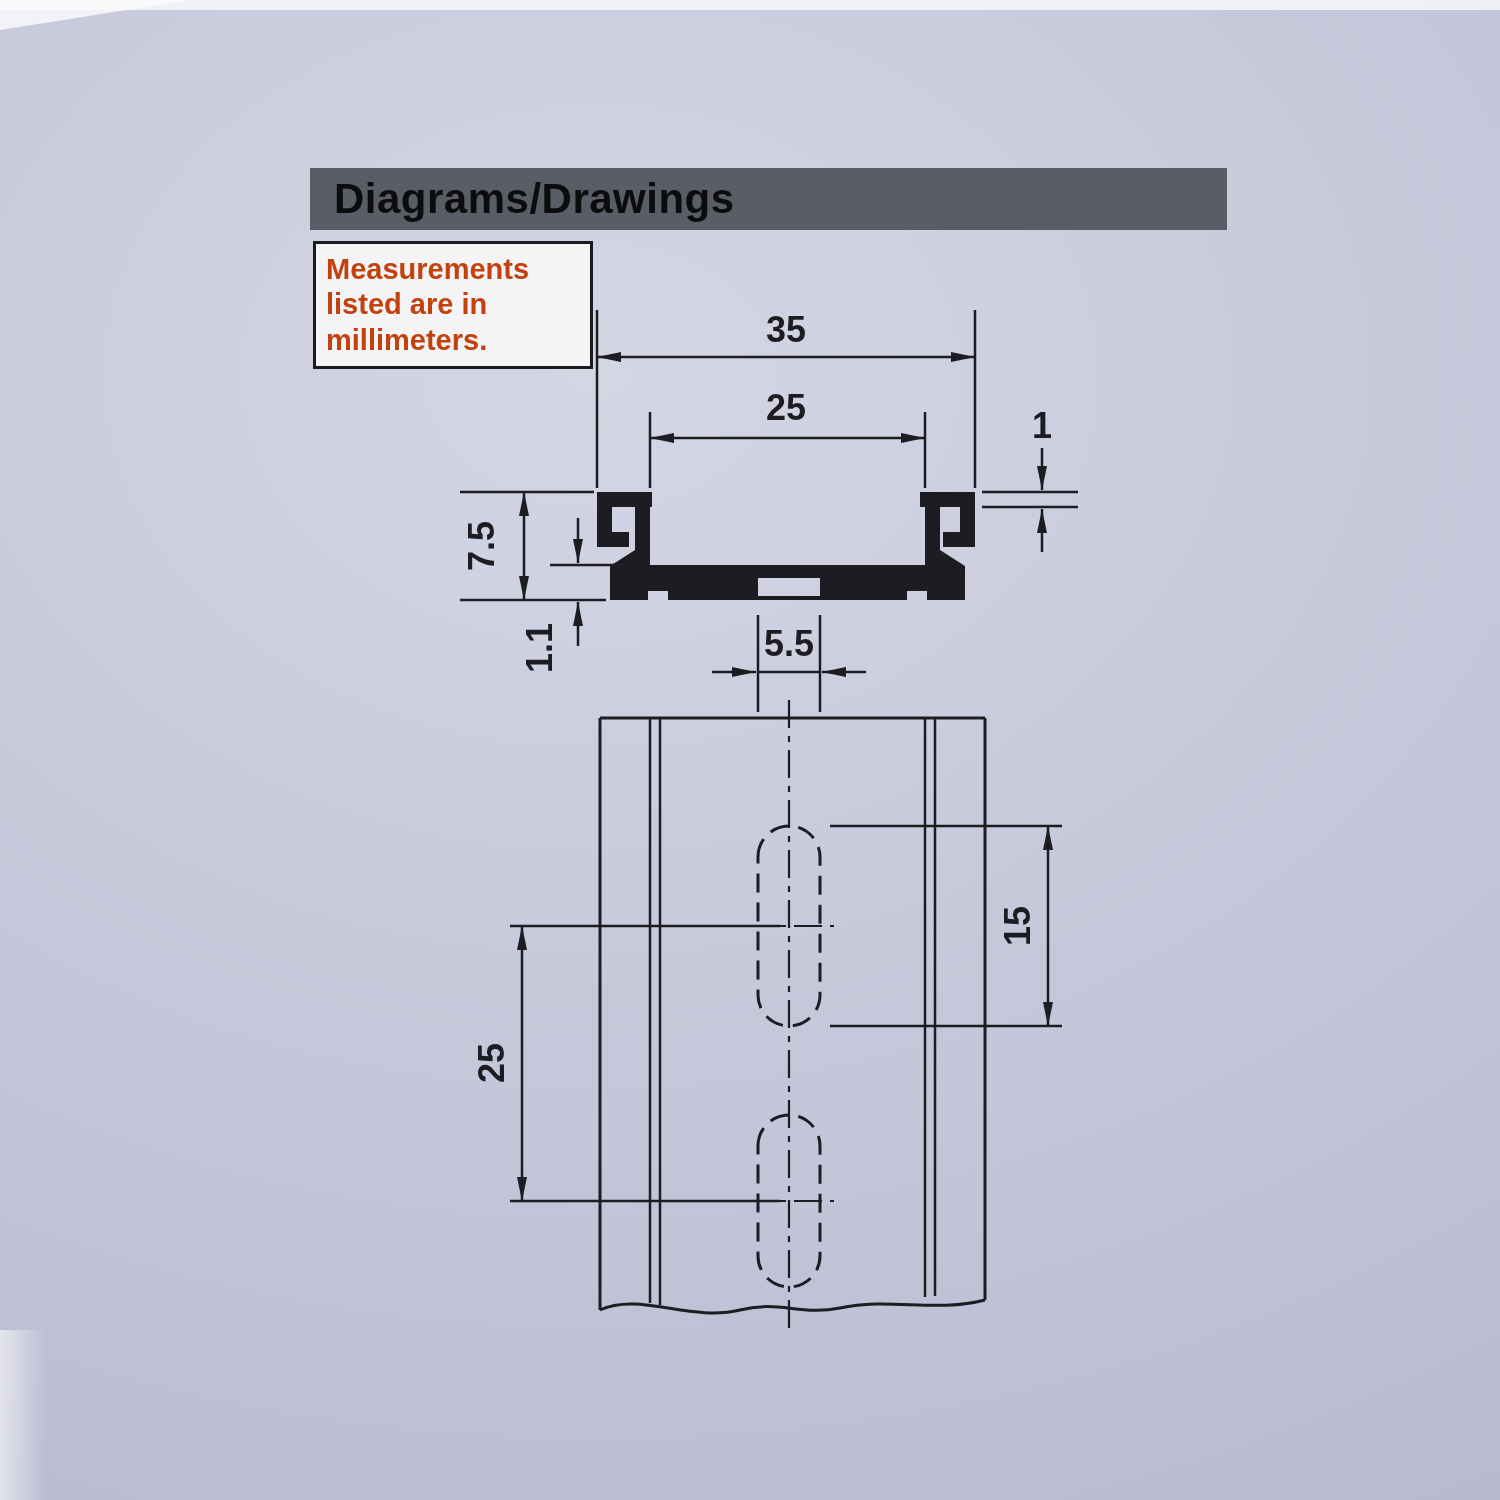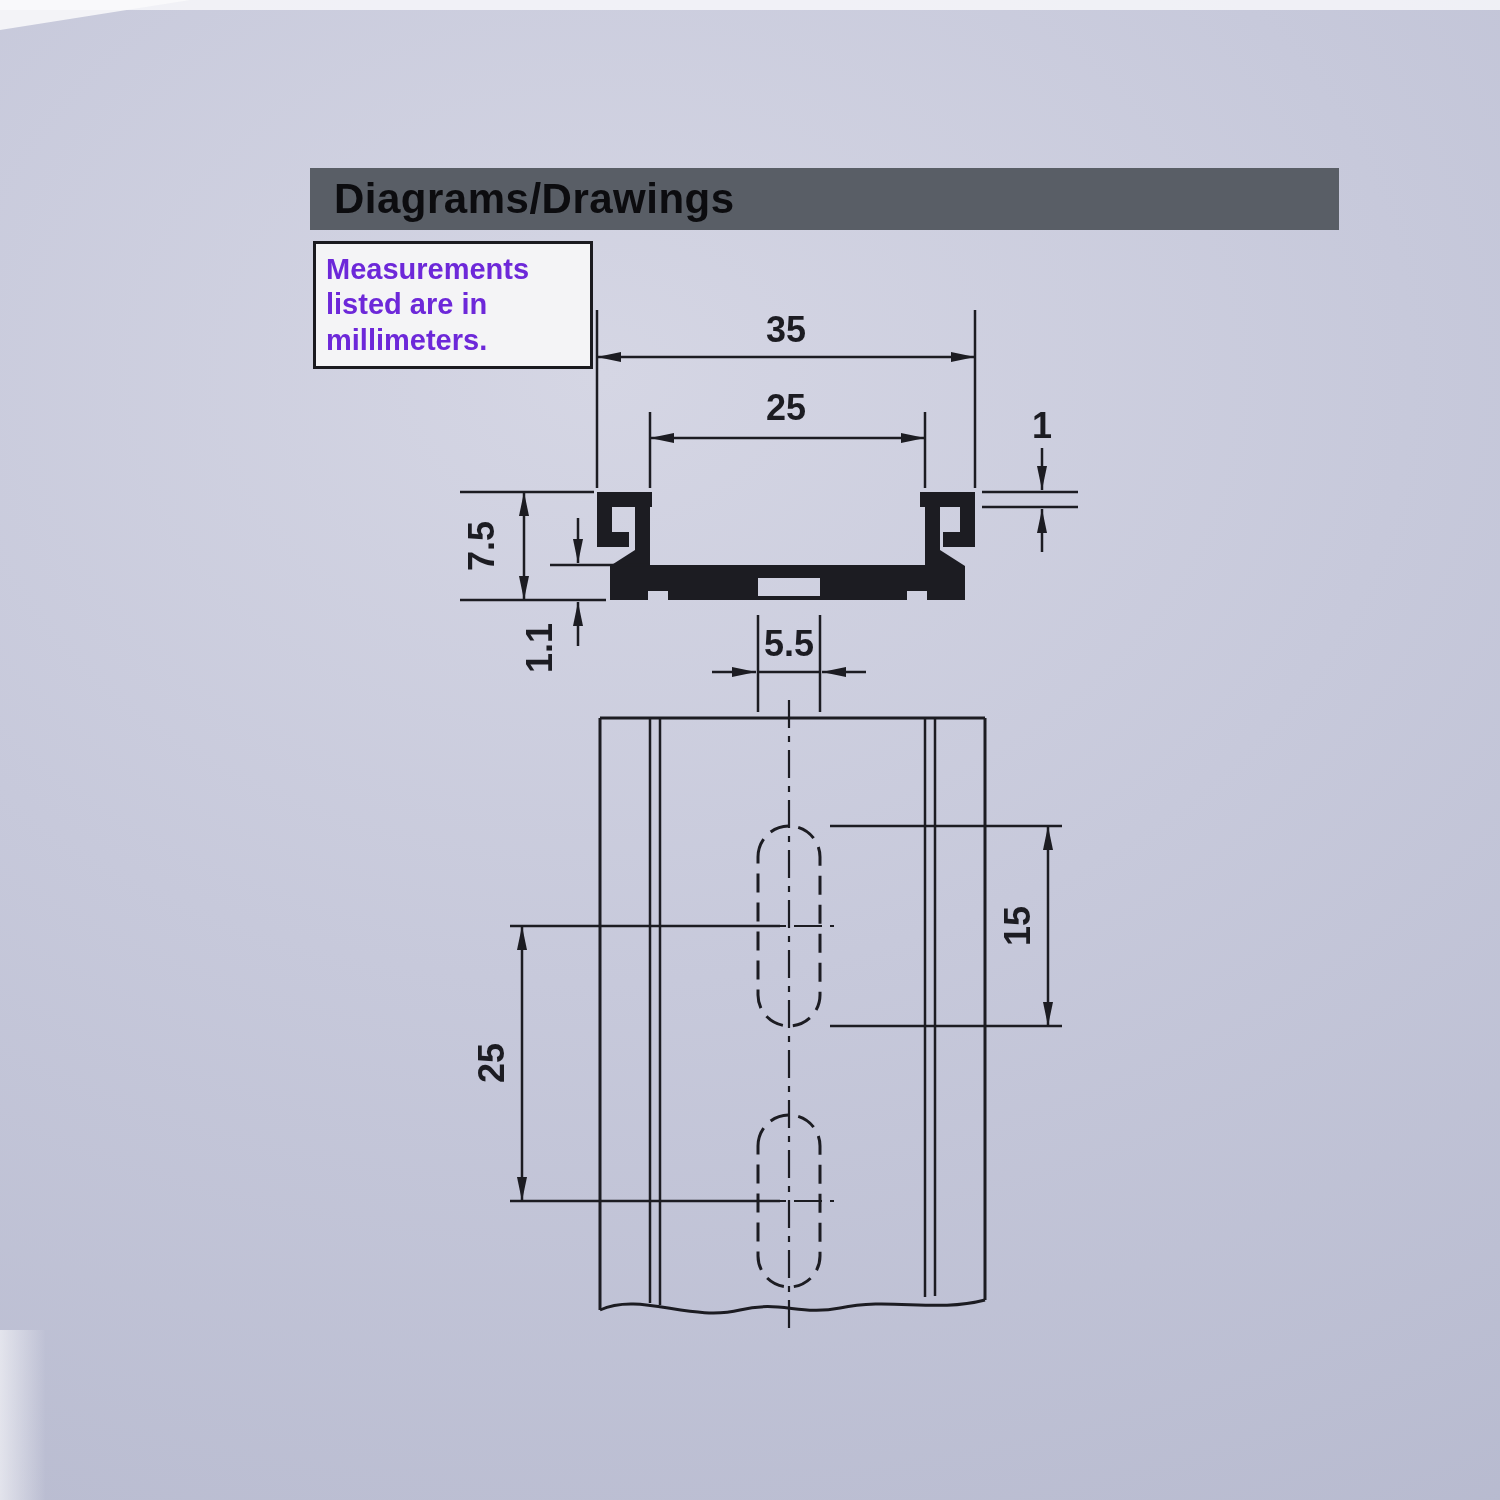--- a/index.html
+++ b/index.html
@@ -11,33 +11,33 @@
     background: radial-gradient(120% 90% at 40% 25%, #d5d6e4 0%, #c7c9db 45%, #b7bacf 100%);
     font-family:"Liberation Sans", sans-serif;
   }
   .top-strip{position:absolute;top:0;left:0;width:100%;height:10px;
     background:rgba(250,250,252,.8);}
   .corner-wedge{position:absolute;top:0;left:0;width:190px;height:30px;
     background:#fafafc;clip-path:polygon(0 0,100% 0,0 100%);opacity:.85;}
   .corner-low{position:absolute;bottom:0;left:0;width:46px;height:170px;
     background:linear-gradient(90deg,rgba(248,248,250,.65),rgba(248,248,250,0));}
   .header-bar{
-    position:absolute;left:310px;top:168px;width:1029px;height:62px;
+    position:absolute;left:310px;top:168px;width:917px;height:62px;
     background:var(--header-bg);display:flex;align-items:center;padding-left:24px;
     box-sizing:border-box;
   }
   .header-bar .title{
     font-size:42px;font-weight:800;color:#0c0c0f;letter-spacing:.5px;
   }
   .note-box{
     position:absolute;left:313px;top:241px;width:280px;box-sizing:border-box;
     background:var(--note-bg);border:3px solid #1a1a1f;padding:8px 10px;
   }
   .note-box .note-text{
-    font-size:29px;font-weight:700;color:#6d28d9;line-height:1.22;display:block;
+    font-size:29px;font-weight:700;color:#c2410c;line-height:1.22;display:block;
   }
   svg.drawing{position:absolute;left:0;top:0;}
   svg .ln{stroke:var(--ink);stroke-width:2.5;fill:none;}
   svg .thick{stroke-width:3;}
   svg .fillshape{fill:var(--ink);stroke:none;}
   svg .dash{stroke-dasharray:19 10;stroke-width:3;}
   svg .cl{stroke-dasharray:28 8 6 8;stroke-width:2.2;}
   svg text{font:700 36px "Liberation Sans", sans-serif;fill:var(--ink);text-anchor:middle;}
   #arr path{fill:var(--ink);}
 </style>

